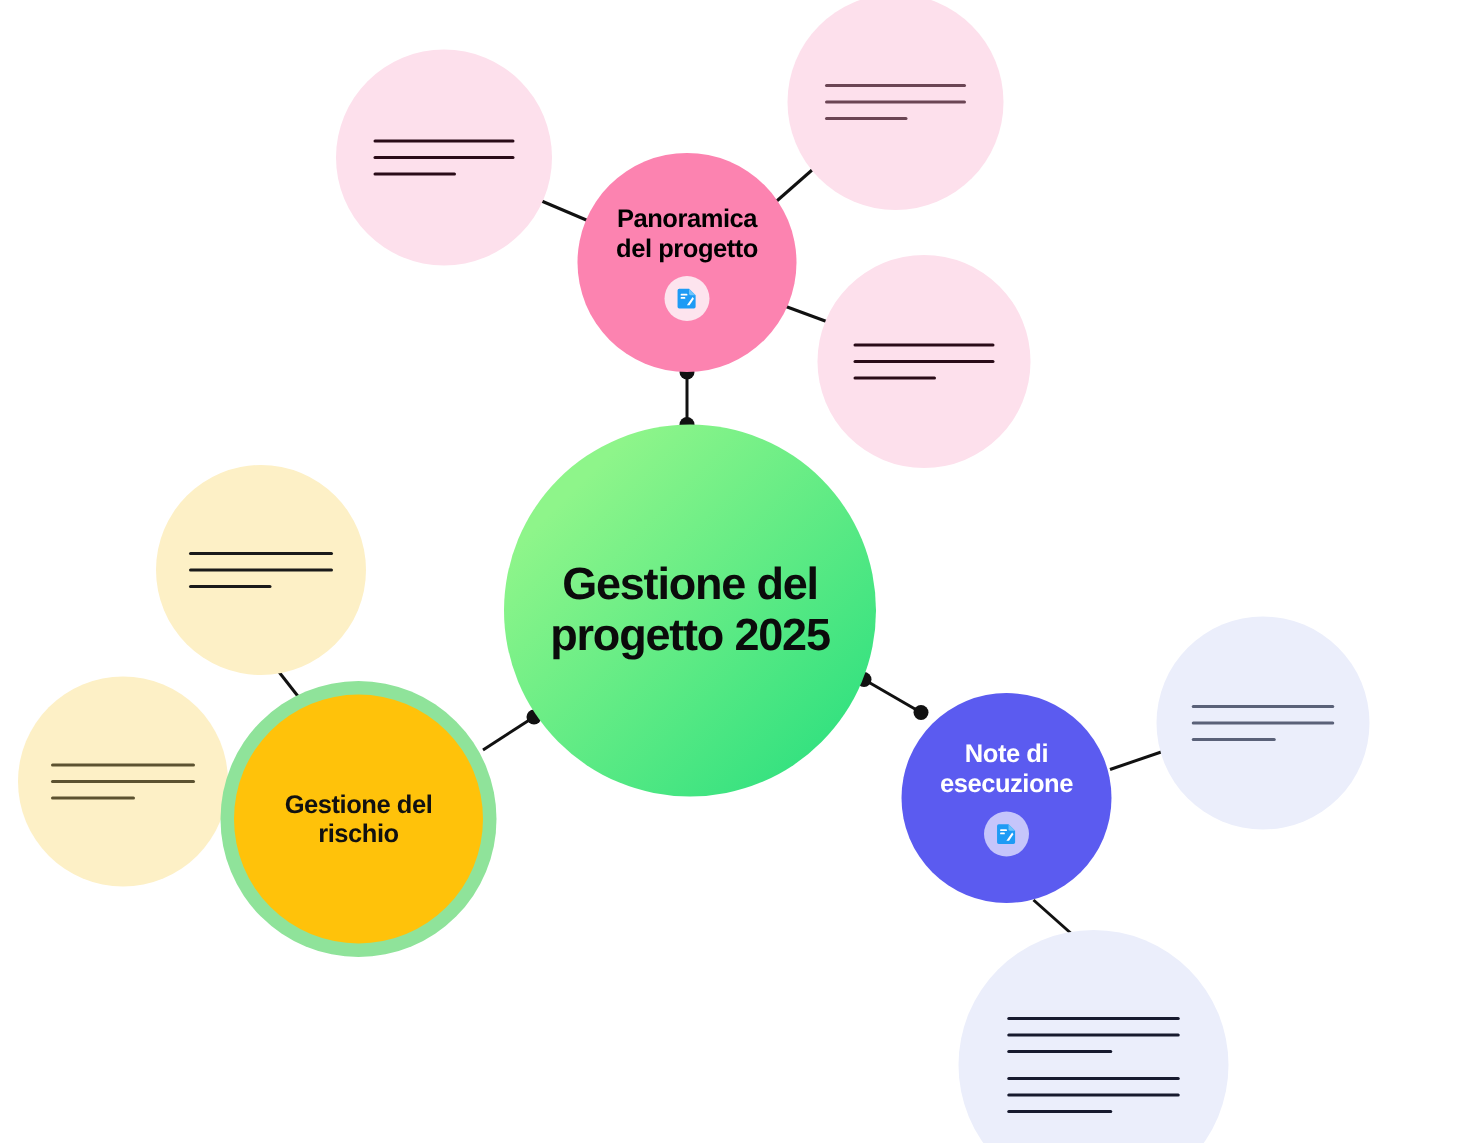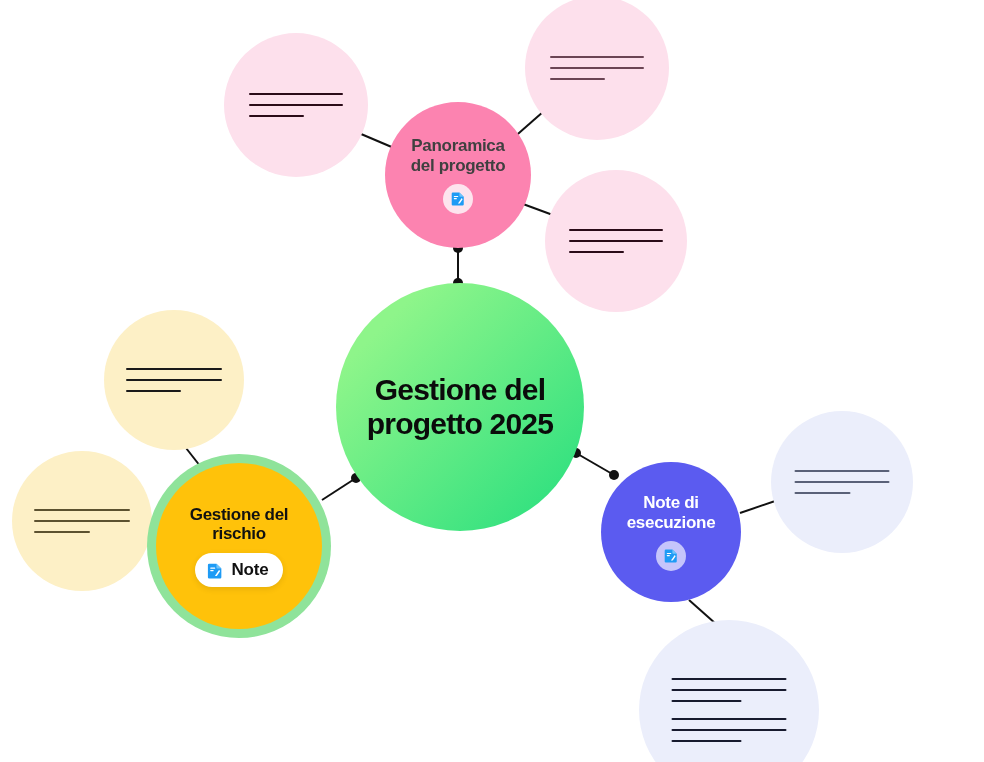--- a/index.html
+++ b/index.html
@@ -176,47 +176,37 @@
         </div>
       </div>
     </div>
 
   <div class="node center-node" id="node-center" style="left: 336px; top: 283px; width: 248px; height: 248px; background: linear-gradient(135deg, rgb(142, 245, 138) 0%, rgb(142, 245, 138) 18%, rgb(46, 224, 127) 92%);">
     <div class="node-title" style="color: rgb(11, 11, 11);">Gestione del
 progetto 2025</div>
   </div>
 
   <div class="node branch-node" id="node-overview" style="left: 385px; top: 102px; width: 146px; height: 146px; background: rgb(252, 131, 176);">
-    <div class="node-title" style="color: #404040;">Panoramica
+    <div class="node-title" style="color: #000000;">Panoramica
 del progetto</div>
     <div class="badge" id="badge-overview" style="background: rgb(253, 228, 238);">
       <svg class="doc-icon" width="17" height="17" viewBox="0 0 24 24">
         <path d="M4 3.6h9.2L19.4 9.6v10.8a1.6 1.6 0 0 1-1.6 1.6H4a1.6 1.6 0 0 1-1.6-1.6V5.2A1.6 1.6 0 0 1 4 3.6z" fill="#1e9bf5"></path>
         <path d="M13.2 3.6 19.4 9.6h-4.8a1.4 1.4 0 0 1-1.4-1.4z" fill="#6fc4fb"></path>
         <rect x="5.3" y="8.3" width="6.4" height="1.6" rx="0.6" fill="#ffffff"></rect>
         <rect x="5.3" y="11.4" width="4.4" height="1.6" rx="0.6" fill="#ffffff"></rect>
         <path d="M16.6 11.2 11.2 19.1h2.5l4.1-6.1z" fill="#ffffff"></path>
       </svg>
     </div>
   </div>
 
   <div class="ring" id="ring-risk" style="left: 147px; top: 454px; width: 184px; height: 184px; background: rgb(143, 227, 154);"></div>
   <div class="node branch-node" id="node-risk" style="left: 156px; top: 463px; width: 166px; height: 166px; background: rgb(255, 194, 10);">
     <div class="node-title" style="color: rgb(17, 17, 17);">Gestione del
 rischio</div>
-    <div class="pill">
-      <svg class="doc-icon" width="19" height="19" viewBox="0 0 24 24">
-        <path d="M4 3.6h9.2L19.4 9.6v10.8a1.6 1.6 0 0 1-1.6 1.6H4a1.6 1.6 0 0 1-1.6-1.6V5.2A1.6 1.6 0 0 1 4 3.6z" fill="#1e9bf5"></path>
-        <path d="M13.2 3.6 19.4 9.6h-4.8a1.4 1.4 0 0 1-1.4-1.4z" fill="#6fc4fb"></path>
-        <rect x="5.3" y="8.3" width="6.4" height="1.6" rx="0.6" fill="#ffffff"></rect>
-        <rect x="5.3" y="11.4" width="4.4" height="1.6" rx="0.6" fill="#ffffff"></rect>
-        <path d="M16.6 11.2 11.2 19.1h2.5l4.1-6.1z" fill="#ffffff"></path>
-      </svg>
-      <span class="pill-label">Note</span>
-    </div>
   </div>
 
   <div class="node branch-node" id="node-execution" style="left: 601px; top: 462px; width: 140px; height: 140px; background: rgb(91, 91, 240);">
     <div class="node-title" style="color: rgb(255, 255, 255);">Note di
 esecuzione</div>
     <div class="badge" id="badge-execution" style="background: rgb(197, 197, 251);">
       <svg class="doc-icon" width="17" height="17" viewBox="0 0 24 24">
         <path d="M4 3.6h9.2L19.4 9.6v10.8a1.6 1.6 0 0 1-1.6 1.6H4a1.6 1.6 0 0 1-1.6-1.6V5.2A1.6 1.6 0 0 1 4 3.6z" fill="#1e9bf5"></path>
         <path d="M13.2 3.6 19.4 9.6h-4.8a1.4 1.4 0 0 1-1.4-1.4z" fill="#6fc4fb"></path>
         <rect x="5.3" y="8.3" width="6.4" height="1.6" rx="0.6" fill="#ffffff"></rect>

